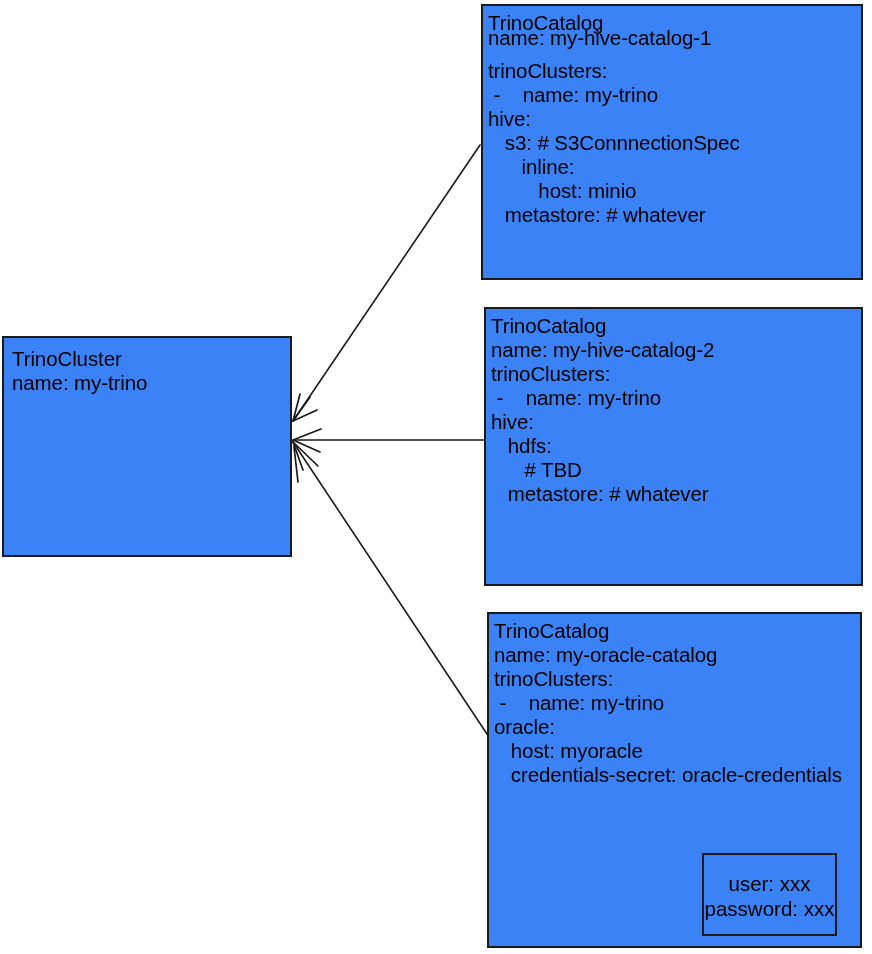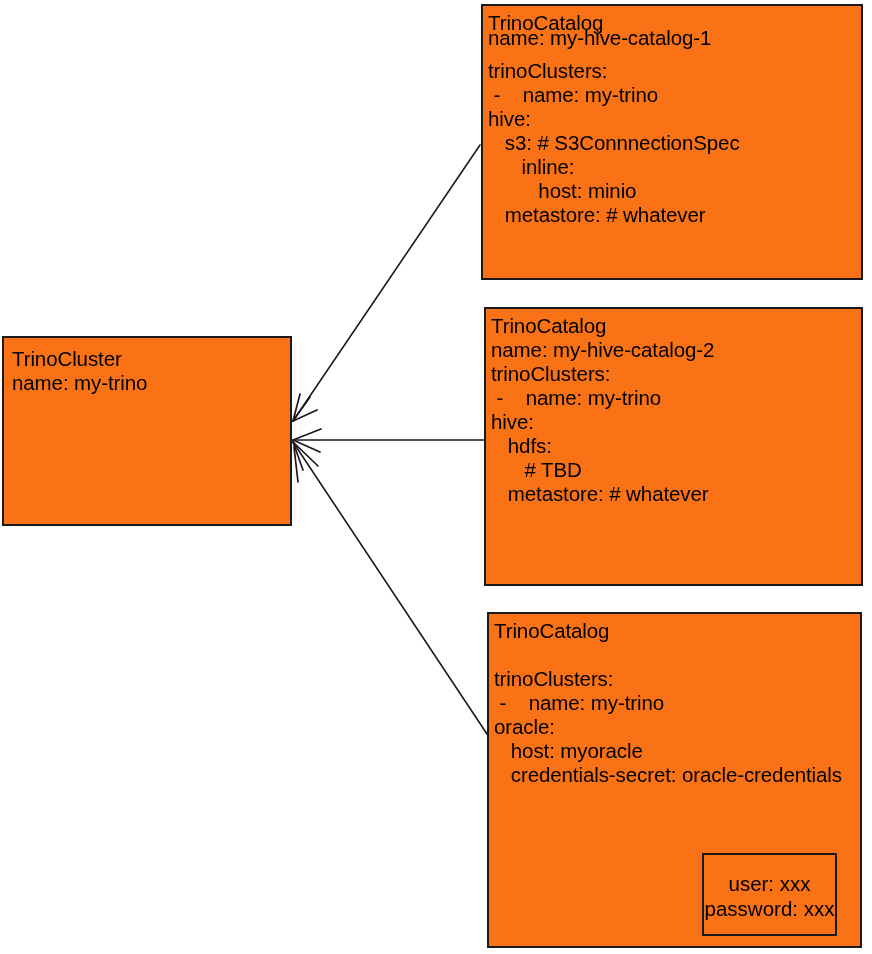--- a/index.html
+++ b/index.html
@@ -13,21 +13,21 @@
   #canvas {
     position: relative;
     width: 872px;
     height: 954px;
     background: #ffffff;
     overflow: hidden;
   }
   .box {
     position: absolute;
     box-sizing: border-box;
-    background: #f97316;
+    background: #3b82f6;
     border: 2px solid #1a1a1a;
   }
   .yaml {
     position: absolute;
     font-family: "Liberation Sans", sans-serif;
     font-size: 20.5px;
     line-height: 24px;
     color: #000000;
     white-space: pre;
     letter-spacing: -0.1px;
@@ -91,21 +91,21 @@
       <path class="edge-head" d="M 294 447 L 298 482"></path>
     </g>
 
     <g>
       <line class="edge-line" x1="761" y1="817" x2="787" y2="852"></line>
       <path class="edge-head" d="M 787 852 L 772 823"></path>
       <path class="edge-head" d="M 787 852 L 766 833"></path>
     </g>
   </svg>
 
-  <div class="box" style="left:2px; top:336px; width:290px; height:190px;">
+  <div class="box" style="left:2px; top:336px; width:290px; height:221px;">
     <div class="yaml" style="left:8px; top:9px;">TrinoCluster</div>
     <div class="yaml" style="left:8px; top:33px;text-align:center;">name: my-trino</div>
   </div>
 
   <div class="box" style="left:481px; top:4px; width:382px; height:276px;">
     <div class="yaml" style="left:5px; top:5px;">TrinoCatalog</div>
     <div class="yaml" style="left:5px; top:20px;">name: my-hive-catalog-1</div>
     <div class="yaml" style="left:5px; top:53px;">trinoClusters:</div>
     <div class="yaml" style="left:5px; top:77px;"> -    name: my-trino</div>
     <div class="yaml" style="left:5px; top:101px;">hive:</div>
@@ -121,20 +121,21 @@
     <div class="yaml" style="left:5px; top:53px;">trinoClusters:</div>
     <div class="yaml" style="left:5px; top:77px;"> -    name: my-trino</div>
     <div class="yaml" style="left:5px; top:101px;">hive:</div>
     <div class="yaml" style="left:5px; top:125px;">   hdfs:</div>
     <div class="yaml" style="left:5px; top:149px;">      # TBD</div>
     <div class="yaml" style="left:5px; top:173px;">   metastore: # whatever</div>
   </div>
 
   <div class="box" style="left:487px; top:612px; width:375px; height:336px;">
     <div class="yaml" style="left:5px; top:5px;">TrinoCatalog</div>
+    <div class="yaml" style="left:5px; top:29px;">name: my-oracle-catalog</div>
     <div class="yaml" style="left:5px; top:53px;">trinoClusters:</div>
     <div class="yaml" style="left:5px; top:77px;"> -    name: my-trino</div>
     <div class="yaml" style="left:5px; top:101px;">oracle:</div>
     <div class="yaml" style="left:5px; top:125px;">   host: myoracle</div>
     <div class="yaml" style="left:5px; top:149px;">   credentials-secret: oracle-credentials</div>
 
     <div class="box" style="left:213px; top:239px; width:135px; height:83px;">
       <div class="centered-text" style="top:16px;">user: xxx</div>
       <div class="centered-text" style="top:41px;">password: xxx</div>
     </div>

